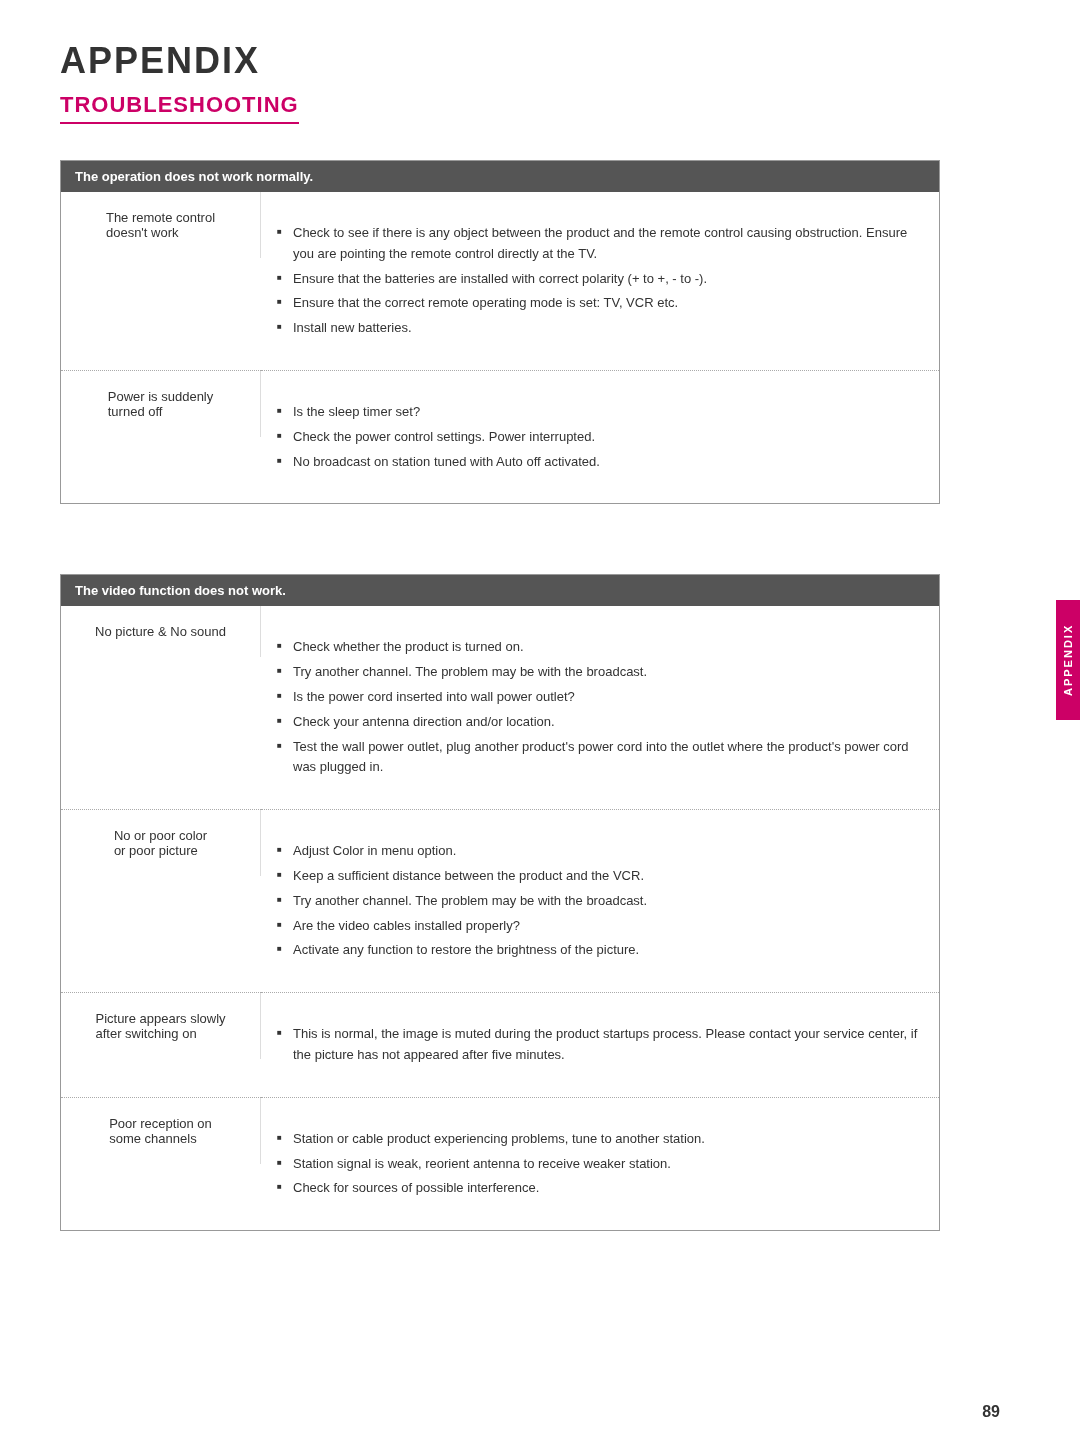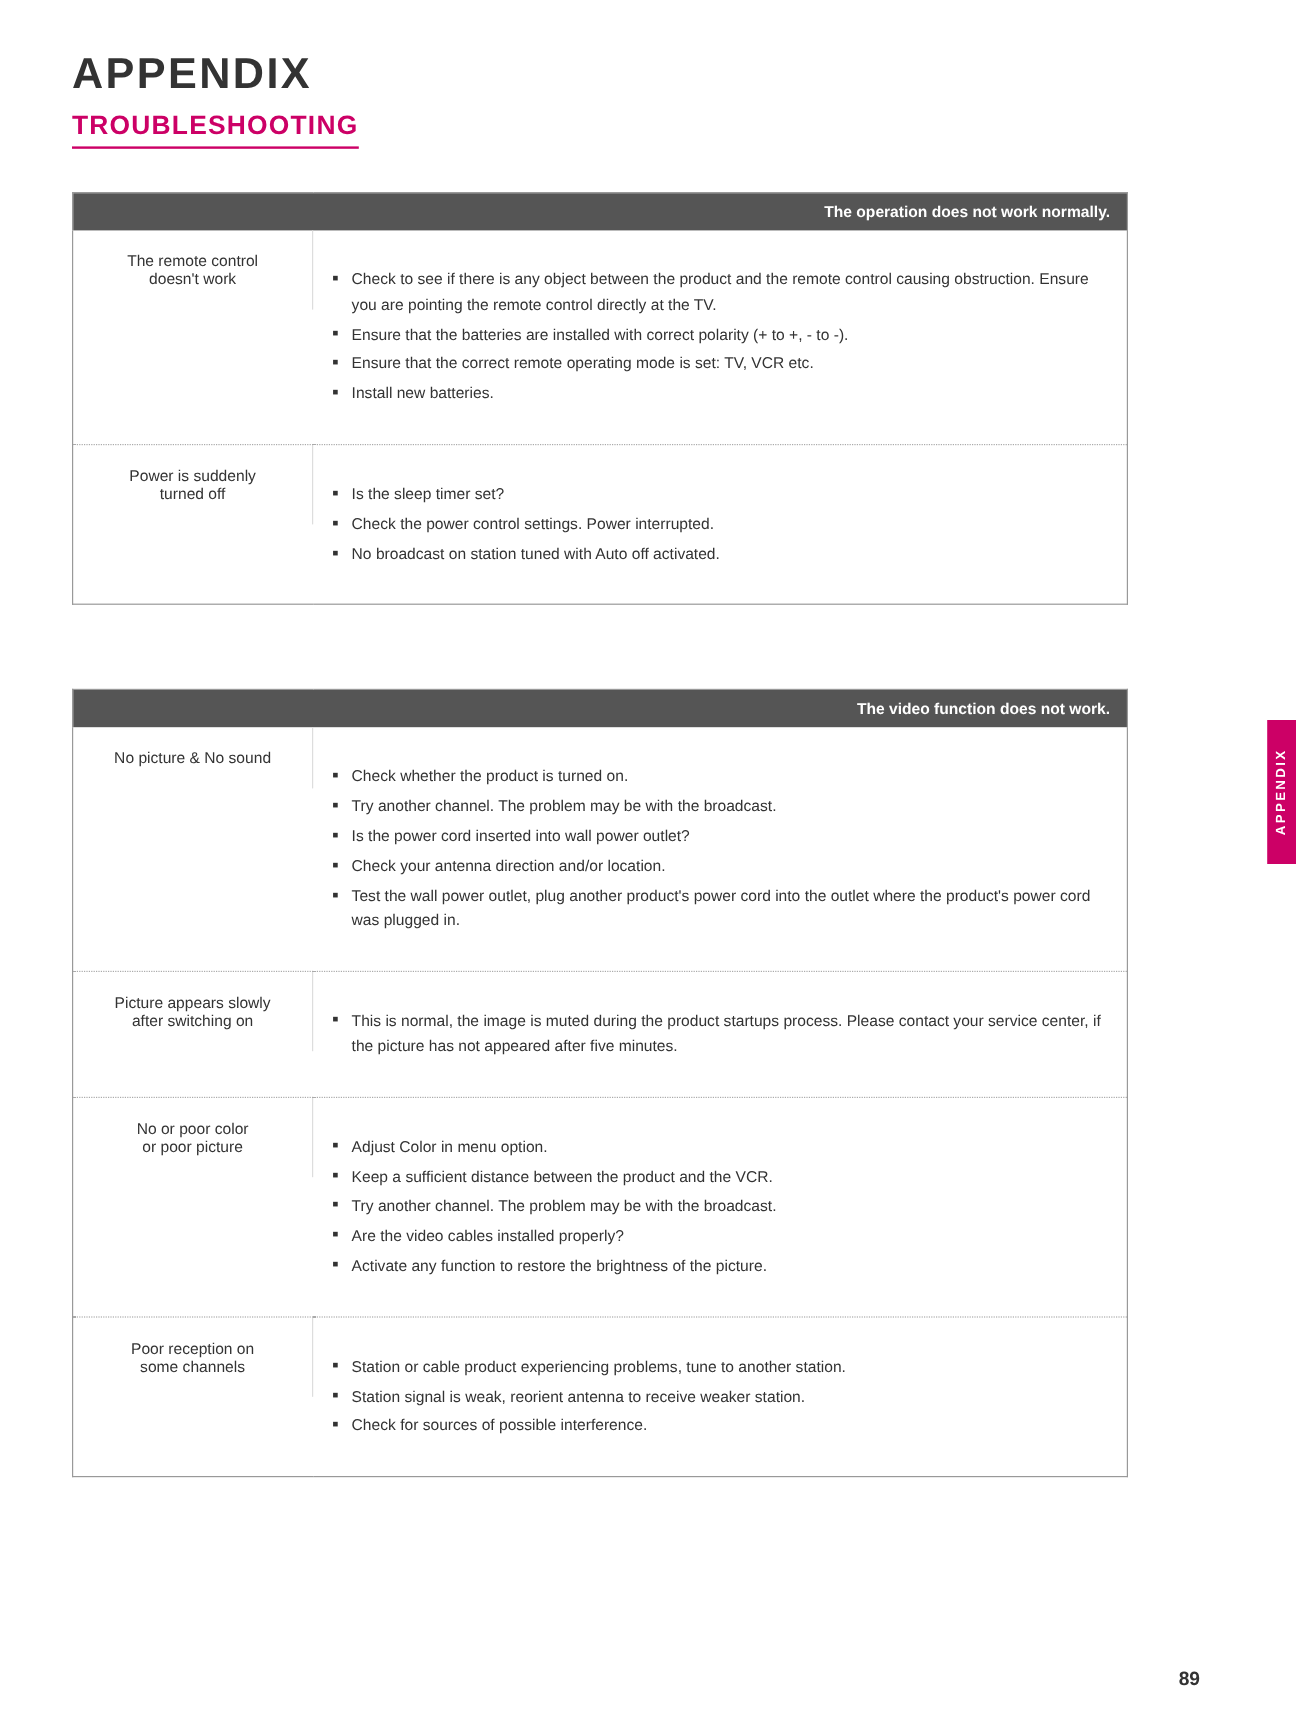--- a/index.html
+++ b/index.html
@@ -45,28 +45,26 @@
       border-collapse: collapse;
       margin-bottom: 40px;
     }
 
     .table-header {
       background: #555;
       color: #fff;
       padding: 8px 14px;
       font-size: 13px;
       font-weight: bold;
-      text-align: right;
     }
 
     .trouble-left {
       width: 200px;
       min-width: 200px;
       padding: 18px 10px;
-      text-align: center;
       font-size: 13px;
       color: #333;
       display: flex;
       align-items: center;
       justify-content: center;
       border-right: 1px solid #ddd;
     }
 
     .trouble-right {
       flex: 1;
@@ -115,21 +113,21 @@
       display: flex;
       align-items: center;
       justify-content: center;
       position: fixed;
       right: 0;
       top: 600px;
     }
 
     .page-number {
       position: absolute;
-      bottom: 30px;
+      bottom: 18px;
       right: 80px;
       font-size: 16px;
       font-weight: bold;
       color: #333;
     }
 
     .section-gap {
       height: 30px;
     }
   </style>
@@ -189,40 +187,40 @@
             <ul>
               <li>Check whether the product is turned on.</li>
               <li>Try another channel. The problem may be with the broadcast.</li>
               <li>Is the power cord inserted into wall power outlet?</li>
               <li>Check your antenna direction and/or location.</li>
               <li>Test the wall power outlet, plug another product's power cord into the outlet where the product's power cord was plugged in.</li>
             </ul>
           </td>
         </tr>
         <tr style="border-top: 1px dotted rgb(170, 170, 170);">
-          <td class="trouble-left">Picture appears slowly<br>after switching on</td>
-          <td class="trouble-right">
-            <ul>
-              <li>This is normal, the image is muted during the product startups process. Please contact your service center, if the picture has not appeared after five minutes.</li>
-            </ul>
-          </td>
-        </tr>
-        <tr style="border-top: 1px dotted rgb(170, 170, 170);">
           <td class="trouble-left">No or poor color<br>or poor picture</td>
           <td class="trouble-right">
             <ul>
               <li>Adjust Color in menu option.</li>
               <li>Keep a sufficient distance between the product and the VCR.</li>
               <li>Try another channel. The problem may be with the broadcast.</li>
               <li>Are the video cables installed properly?</li>
               <li>Activate any function to restore the brightness of the picture.</li>
             </ul>
           </td>
         </tr>
         <tr style="border-top: 1px dotted rgb(170, 170, 170);">
+          <td class="trouble-left">Picture appears slowly<br>after switching on</td>
+          <td class="trouble-right">
+            <ul>
+              <li>This is normal, the image is muted during the product startups process. Please contact your service center, if the picture has not appeared after five minutes.</li>
+            </ul>
+          </td>
+        </tr>
+        <tr style="border-top: 1px dotted rgb(170, 170, 170);">
           <td class="trouble-left">Poor reception on<br>some channels</td>
           <td class="trouble-right">
             <ul>
               <li>Station or cable product experiencing problems, tune to another station.</li>
               <li>Station signal is weak, reorient antenna to receive weaker station.</li>
               <li>Check for sources of possible interference.</li>
             </ul>
           </td>
         </tr>
       </tbody>

